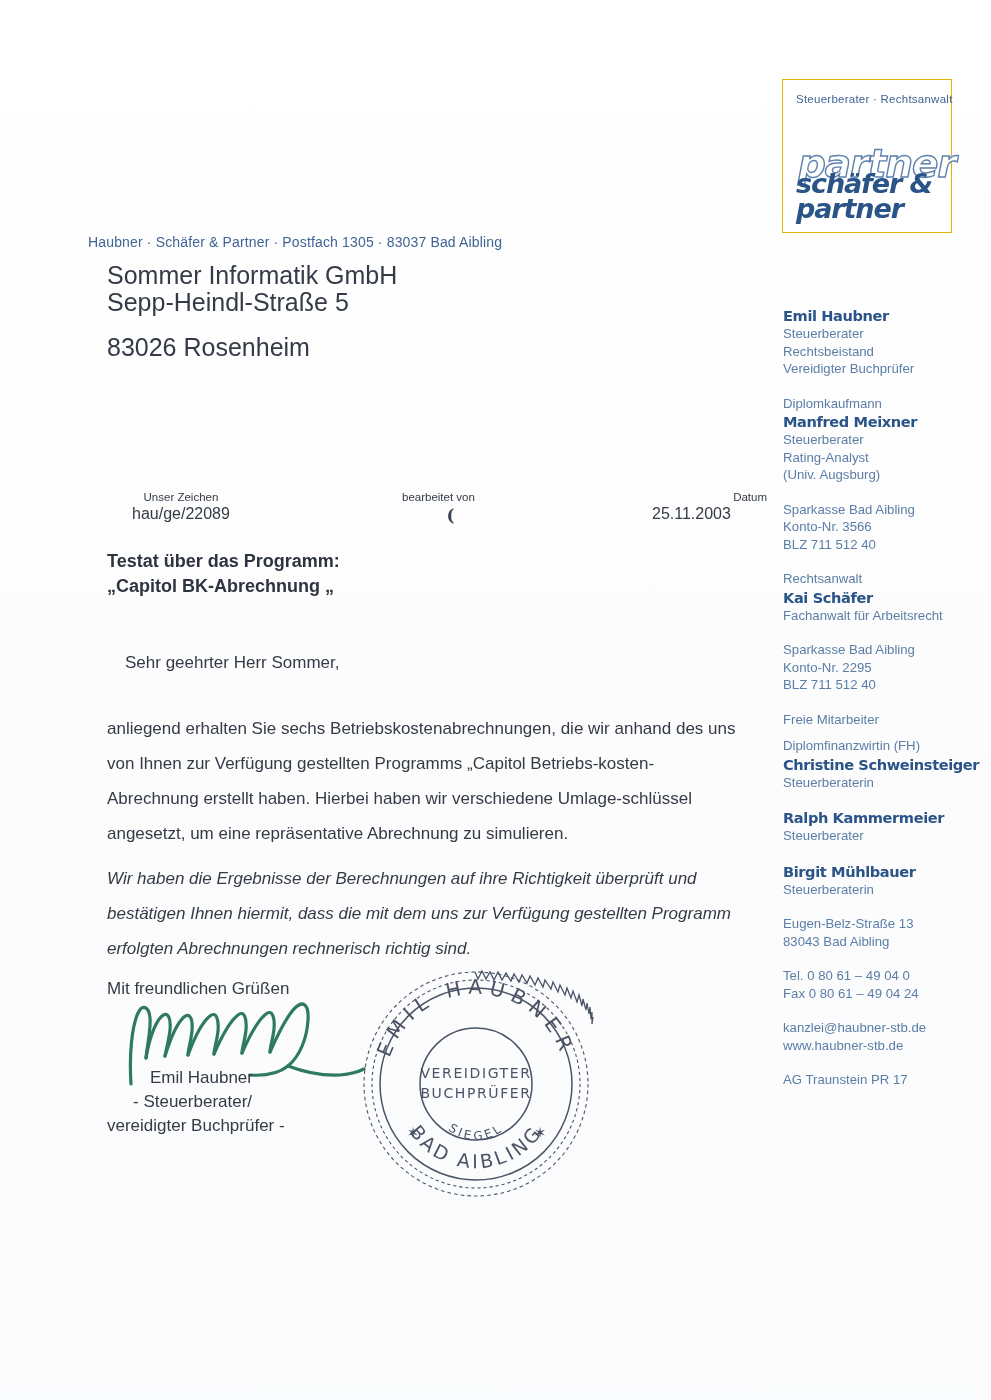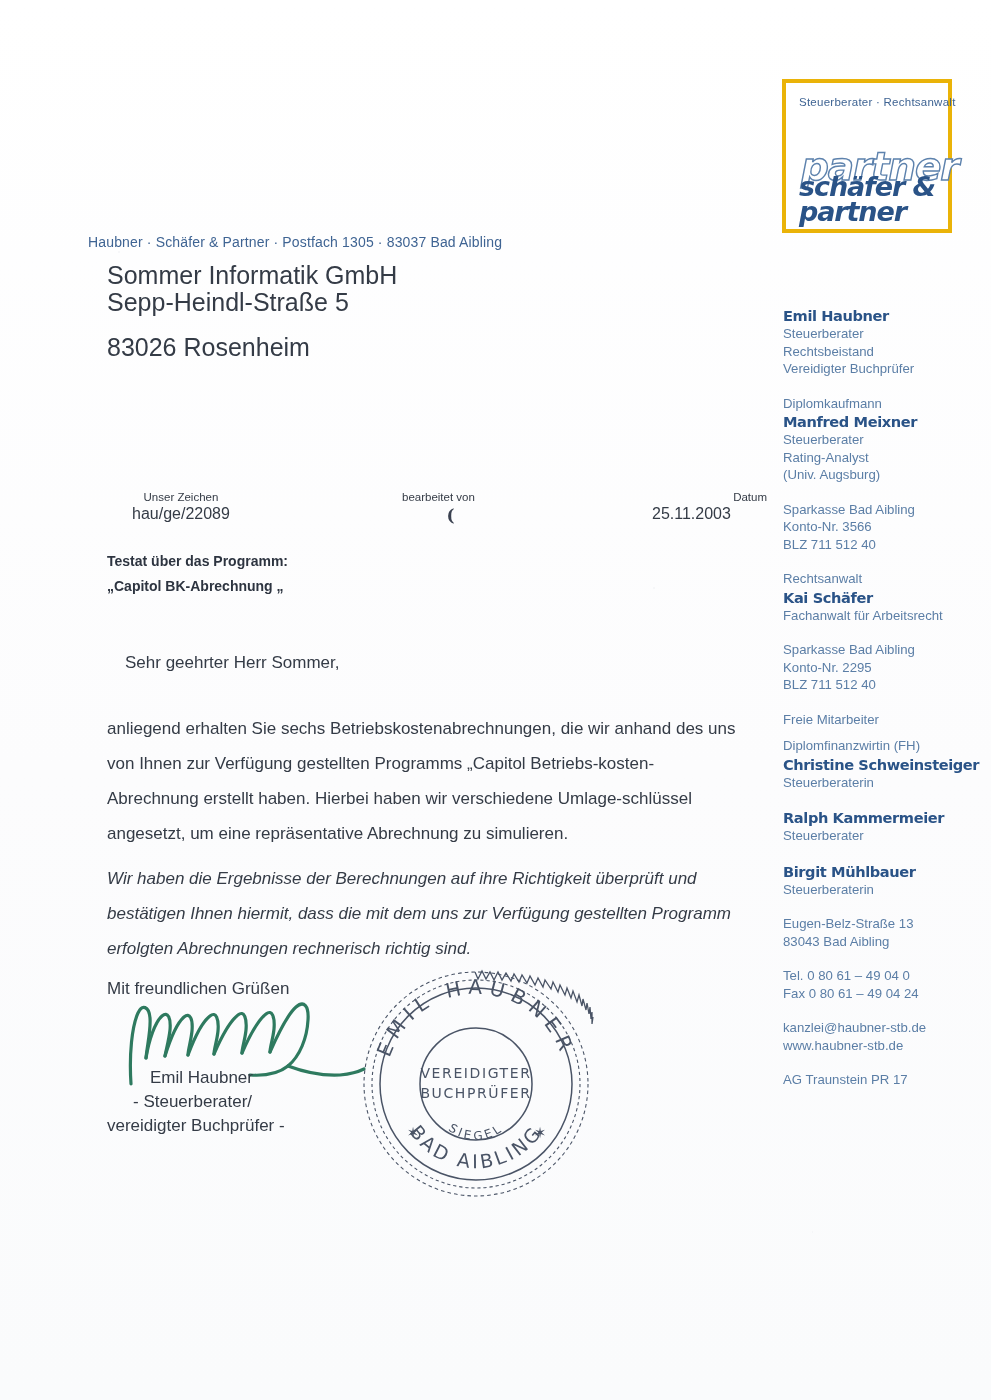--- a/index.html
+++ b/index.html
@@ -29,21 +29,21 @@
     pointer-events: none;
   }
 
   
   .logo-box {
     position: absolute;
     left: 782px;
     top: 79px;
     width: 170px;
     height: 154px;
-    border: 4px solid #eab308;
+    border: 1px solid #eab308;
     background: #ffffff;
     box-sizing: border-box;
   }
   .logo-tagline {
     position: absolute;
     left: 13px;
     top: 13px;
     font-size: 11.5px;
     letter-spacing: 0.25px;
     color: #3f6493;
@@ -136,21 +136,21 @@
     color: #3a4150;
     margin-left: 24px;
   }
   .ref-col.c3 .ref-value { text-align: left; }
 
   
   .subject {
     position: absolute;
     left: 107px;
     top: 549px;
-    font-size: 14px;
+    font-size: 18px;
     font-weight: 700;
     line-height: 25px;
     color: #2d3440;
   }
 
   
   .salutation {
     position: absolute;
     left: 125px;
     top: 653px;

